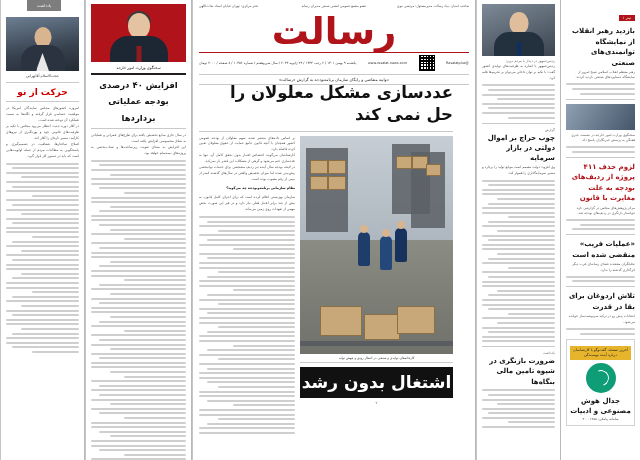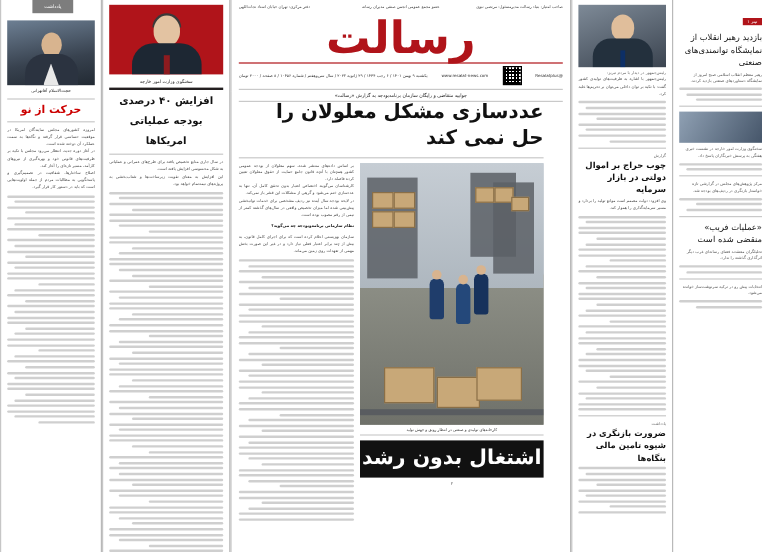--- a/index.html
+++ b/index.html
@@ -427,21 +427,21 @@
   .tag {
     display: inline-block;
     background: #b0141a;
     color: #fff;
     font-size: 3.6px;
     padding: 1px 4px;
     direction: rtl;
   }
   .c5-title {
     font-size: 7px;
-    font-weight: normal;
+    font-weight: bold;
     color: #111;
     line-height: 1.5;
     text-align: right;
     direction: rtl;
     margin: 3px 0 2px;
   }
   .c5-title.red { color: #b0141a; }
   .c5-sub {
     font-size: 3.4px;
     color: #555;
@@ -570,21 +570,21 @@
     <div class="redbar">
       <div class="ph-hair"></div>
       <div class="ph-head"></div>
       <div class="ph-body"></div>
       <div class="ph-tie"></div>
     </div>
     <div class="c2-name">سخنگوی وزارت امور خارجه</div>
     <div class="hr-dark"></div>
     <div class="c2-head">افزایش ۴۰ درصدی</div>
     <div class="c2-head">بودجه عملیاتی</div>
-    <div class="c2-head">امریکا‌ها</div>
+    <div class="c2-head">بردارد‌ها</div>
     <div class="hr"></div>
     <div class="tinytext">در سال جاری منابع تخصیص یافته برای طرح‌های عمرانی و عملیاتی به شکل محسوسی افزایش یافته است.</div>
     <div class="tinytext">این افزایش به معنای تقویت زیرساخت‌ها و شتاب‌بخشی به پروژه‌های نیمه‌تمام خواهد بود.</div>
     <div style="margin-top:3px">
       <div class="fakeline s1"></div>
         <div class="fakeline s2"></div>
         <div class="fakeline s1"></div>
       <div class="fakeline s3"></div>
         <div class="fakeline s1"></div>
         <div class="fakeline s1"></div>
@@ -847,37 +847,45 @@
     </div>
     <div class="hr"></div>
     <div>
       <div class="small-photo"></div>
       <div class="c5-sub">سخنگوی وزارت امور خارجه در نشست خبری هفتگی به پرسش خبرنگاران پاسخ داد.</div>
       <div class="fakeline s1"></div>
         <div class="fakeline s2"></div>
     </div>
     <div class="hr"></div>
     <div>
+      <div class="c5-title red">لزوم حذف ۴۱۱ پروژه از ردیف‌های بودجه به علت مغایرت با قانون</div>
       <div class="c5-sub">مرکز پژوهش‌های مجلس در گزارشی تازه خواستار بازنگری در ردیف‌های بودجه شد.</div>
       <div class="fakeline s1"></div>
         <div class="fakeline s3"></div>
         <div class="fakeline s2"></div>
     </div>
     <div class="hr"></div>
     <div>
       <div class="c5-title">«عملیات فریب» منقضی شده است</div>
       <div class="c5-sub">تحلیلگران معتقدند فضای رسانه‌ای غرب دیگر اثرگذاری گذشته را ندارد.</div>
       <div class="fakeline s1"></div>
         <div class="fakeline s2"></div>
     </div>
     <div class="hr"></div>
     <div>
+      <div class="c5-title">تلاش اردوغان برای بقا در قدرت</div>
       <div class="c5-sub">انتخابات پیش رو در ترکیه سرنوشت‌ساز خوانده می‌شود.</div>
       <div class="fakeline s1"></div>
         <div class="fakeline s3"></div>
+    </div>
+    <div class="promo">
+      <div class="gold">آخرین صفحه: گفت‌وگو با کارشناسان درباره آینده نویسندگی</div>
+      <div class="logo-circle"></div>
+      <div class="promo-title">جدال هوش مصنوعی و ادبیات</div>
+      <div class="ad-line">سامانه پیامکی: ۳۰۰۰۱۴۵۵</div>
     </div>
   </div>
 
   <div class="rule-v" style="left:84px"></div>
   <div class="rule-v" style="left:191px"></div>
   <div class="rule-v" style="left:475px"></div>
   <div class="rule-v" style="left:560px"></div>
 
 </div>
 

